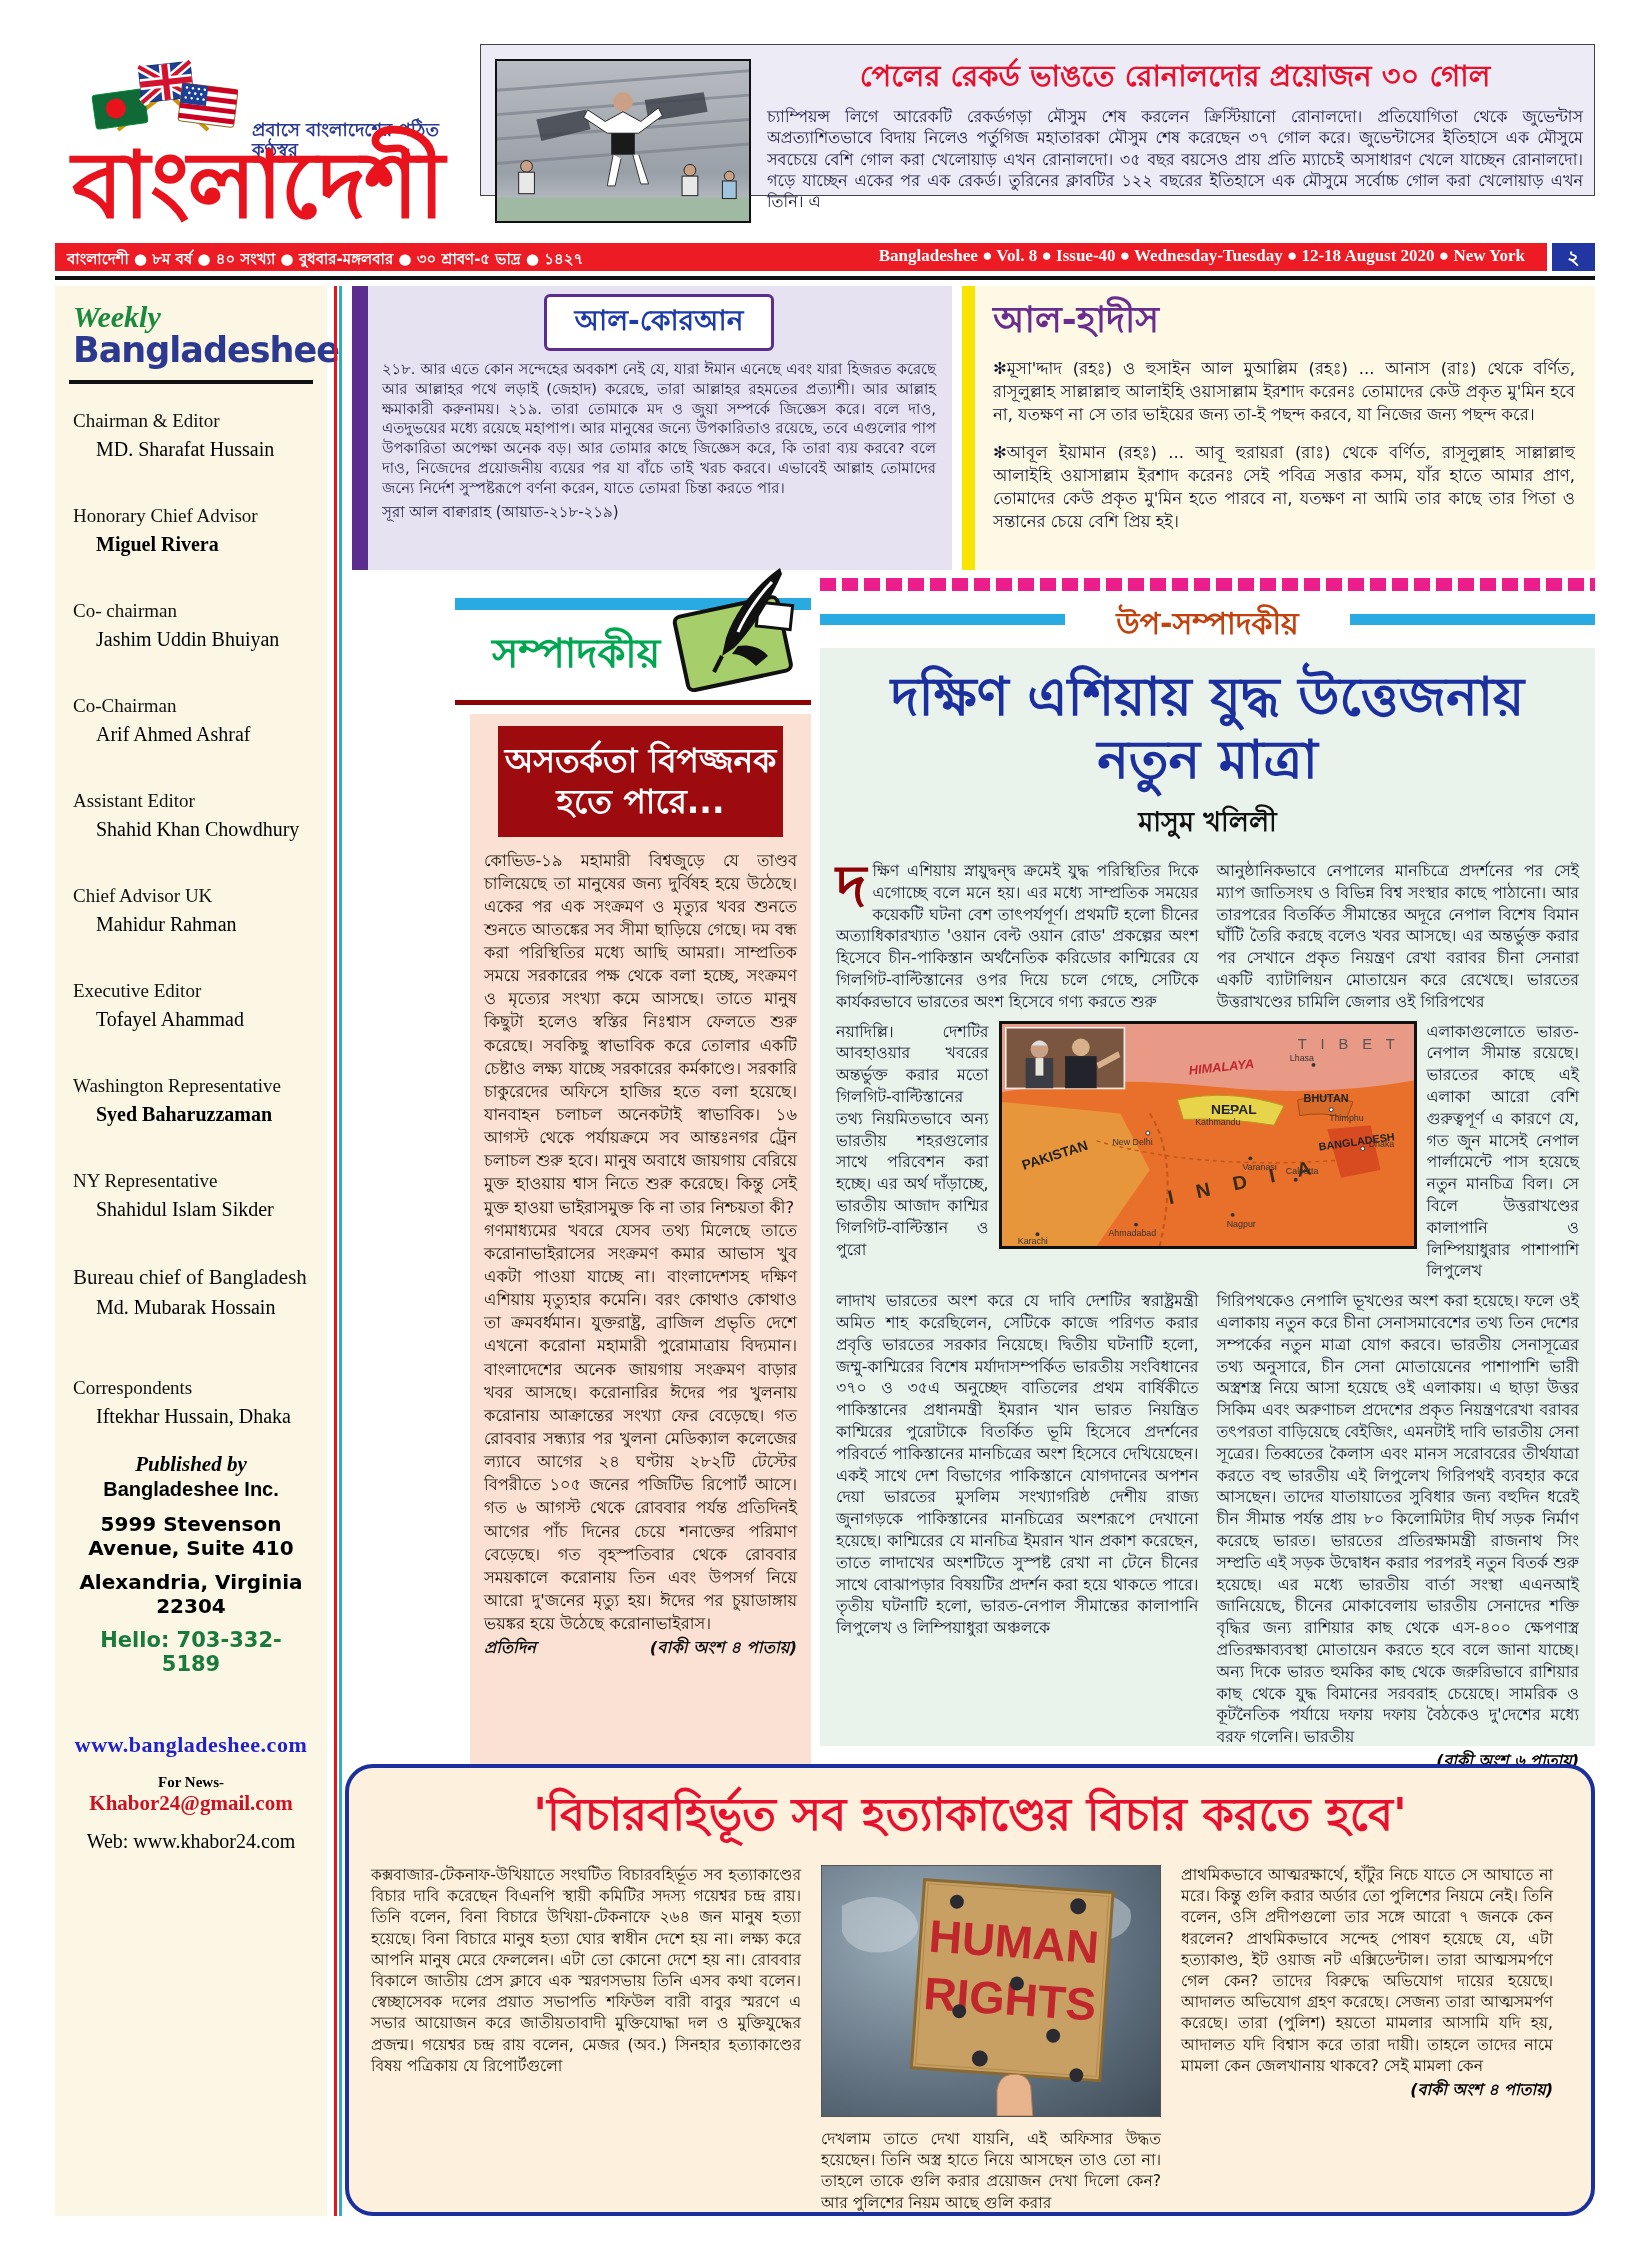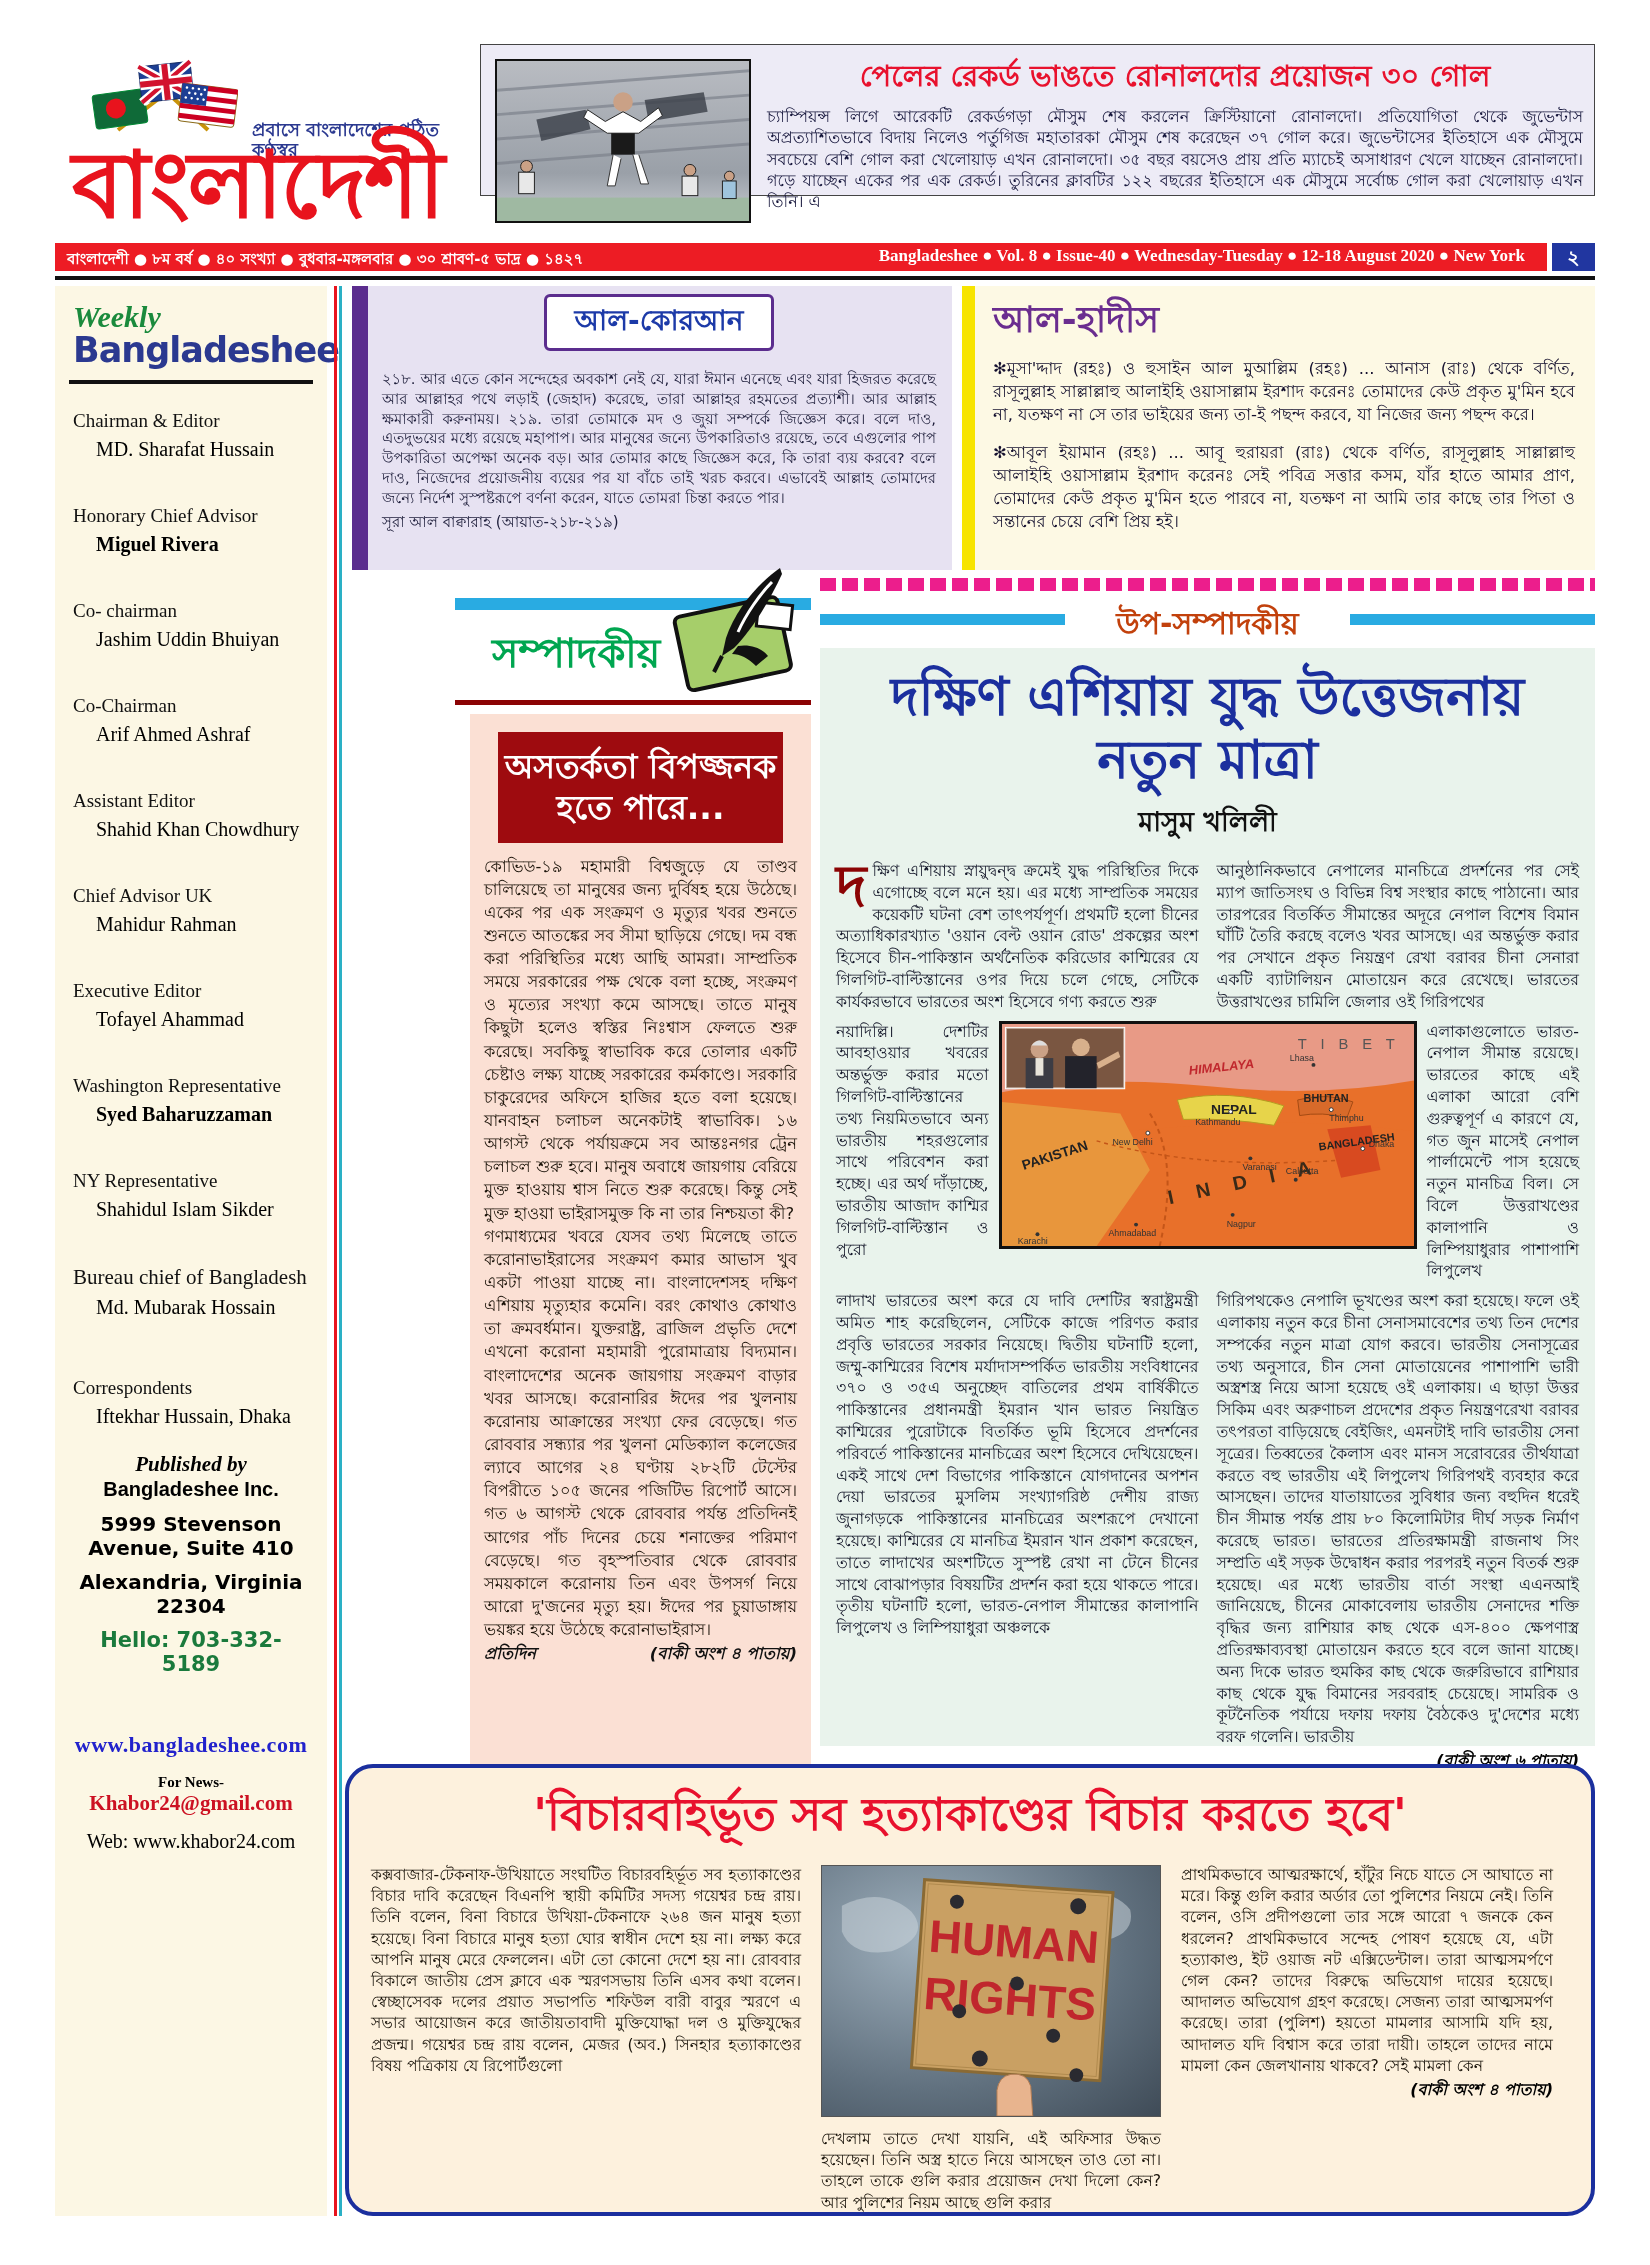--- a/index.html
+++ b/index.html
@@ -49,34 +49,34 @@
   #news-line { margin-top:16px; font-size:15px; font-weight:bold; }
   #news-email { color:#cc1122; font-weight:bold; font-size:21px; }
   #web2 { margin-top:14px; font-size:20px; font-family:"Liberation Serif",serif; }
 
   
   #vdiv-red  { position:absolute; left:334px; top:286px; width:3px; height:1930px; background:#e8131d; }
   #vdiv-teal { position:absolute; left:339px; top:286px; width:3px; height:1930px; background:#2ab0c5; }
 
   
   #quran-box { position:absolute; left:352px; top:286px; width:600px; height:284px; background:#e7e2f2; border-left:16px solid #5b2d8e; padding:8px 16px 8px 14px; }
-  #quran-title { width:230px; margin:0 auto 18px auto; background:#fff; border:3px solid #5b2d8e; border-radius:6px; text-align:center; color:#1c3aa8; font-weight:bold; font-size:28px; padding:2px 0; }
+  #quran-title { width:230px; margin:0 auto 8px auto; background:#fff; border:3px solid #5b2d8e; border-radius:6px; text-align:center; color:#1c3aa8; font-weight:bold; font-size:28px; padding:2px 0; }
   #quran-body { font-size:14.8px; line-height:1.34; color:#1d1d3a; text-align:justify; }
   #quran-src { font-size:15px; color:#1d1d3a; margin-top:2px; }
 
   #hadith-box { position:absolute; left:962px; top:286px; width:633px; height:284px; background:#fdf9e4; border-left:13px solid #f7e400; padding:6px 20px 8px 18px; }
   #hadith-title { color:#6a2d8f; font-weight:bold; font-size:36px; margin-bottom:6px; }
   .hadith-p { font-size:16.5px; line-height:1.38; color:#14102e; text-align:justify; margin-bottom:16px; }
 
   
   #edit-cyan-bar { position:absolute; left:455px; top:598px; width:356px; height:12px; background:#29abe2; }
   #edit-title { position:absolute; left:492px; top:622px; color:#00a650; font-weight:bold; font-size:40px; }
   #quill-icon { position:absolute; left:660px; top:560px; }
   #edit-red-rule { position:absolute; left:455px; top:700px; width:356px; height:5px; background:#8b0304; }
-  #editorial-box { position:absolute; left:470px; top:714px; width:341px; height:1274px; background:#fbe0d4; padding:14px 14px; }
+  #editorial-box { position:absolute; left:470px; top:714px; width:341px; height:1274px; background:#fbe0d4; padding:8px 14px; }
   #edit-headline-box { background:#9e0b0f; margin:4px 14px 12px 14px; padding:14px 6px; text-align:center; }
   #edit-headline { color:#fff; font-weight:bold; font-size:33px; line-height:1.25; }
   .edit-p { font-size:16.3px; line-height:1.42; color:#1a1208; text-align:justify; }
   #edit-cont { font-weight:bold; font-style:italic; font-size:16.5px; text-align:right; color:#111; }
   #edit-cont-pre { font-size:16.3px; float:left; }
 
   
   #oped-dot-bar { position:absolute; left:820px; top:578px; width:775px; height:13px;
      background:repeating-linear-gradient(90deg,#ec1e8c 0 16px,#fff 16px 22px); }
   #oped-head-row { position:absolute; left:820px; top:602px; width:775px; height:40px; }

